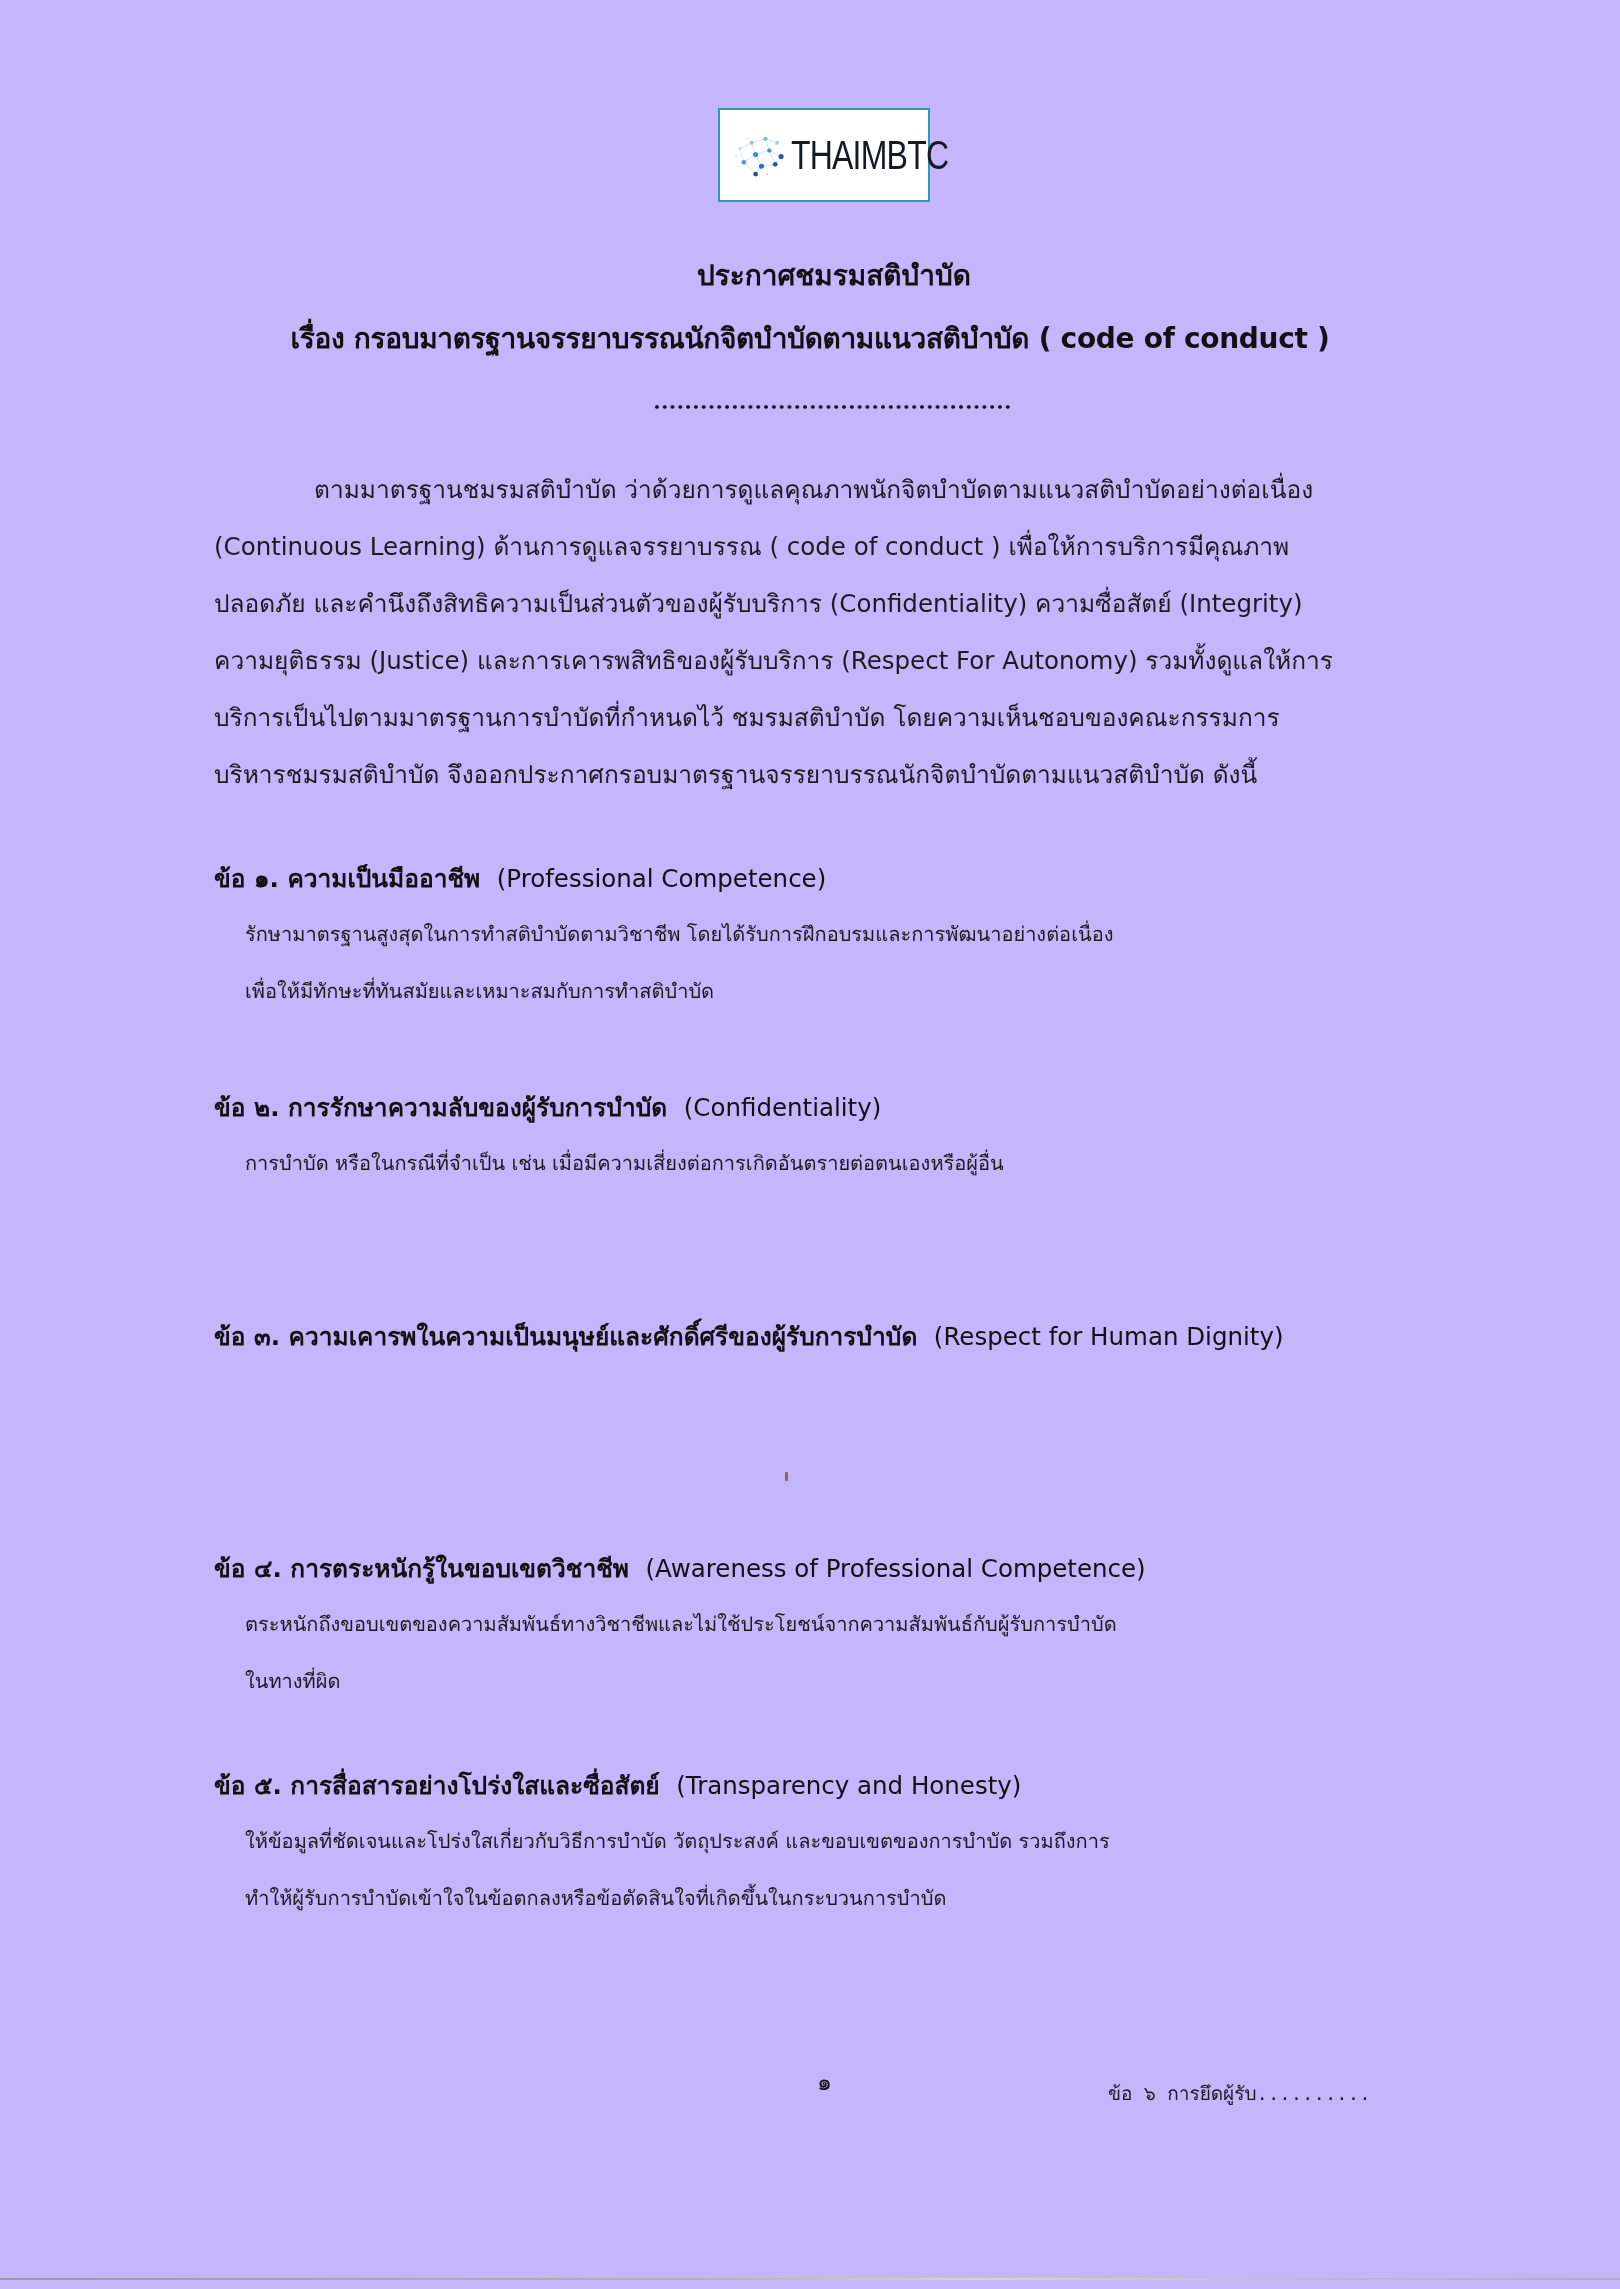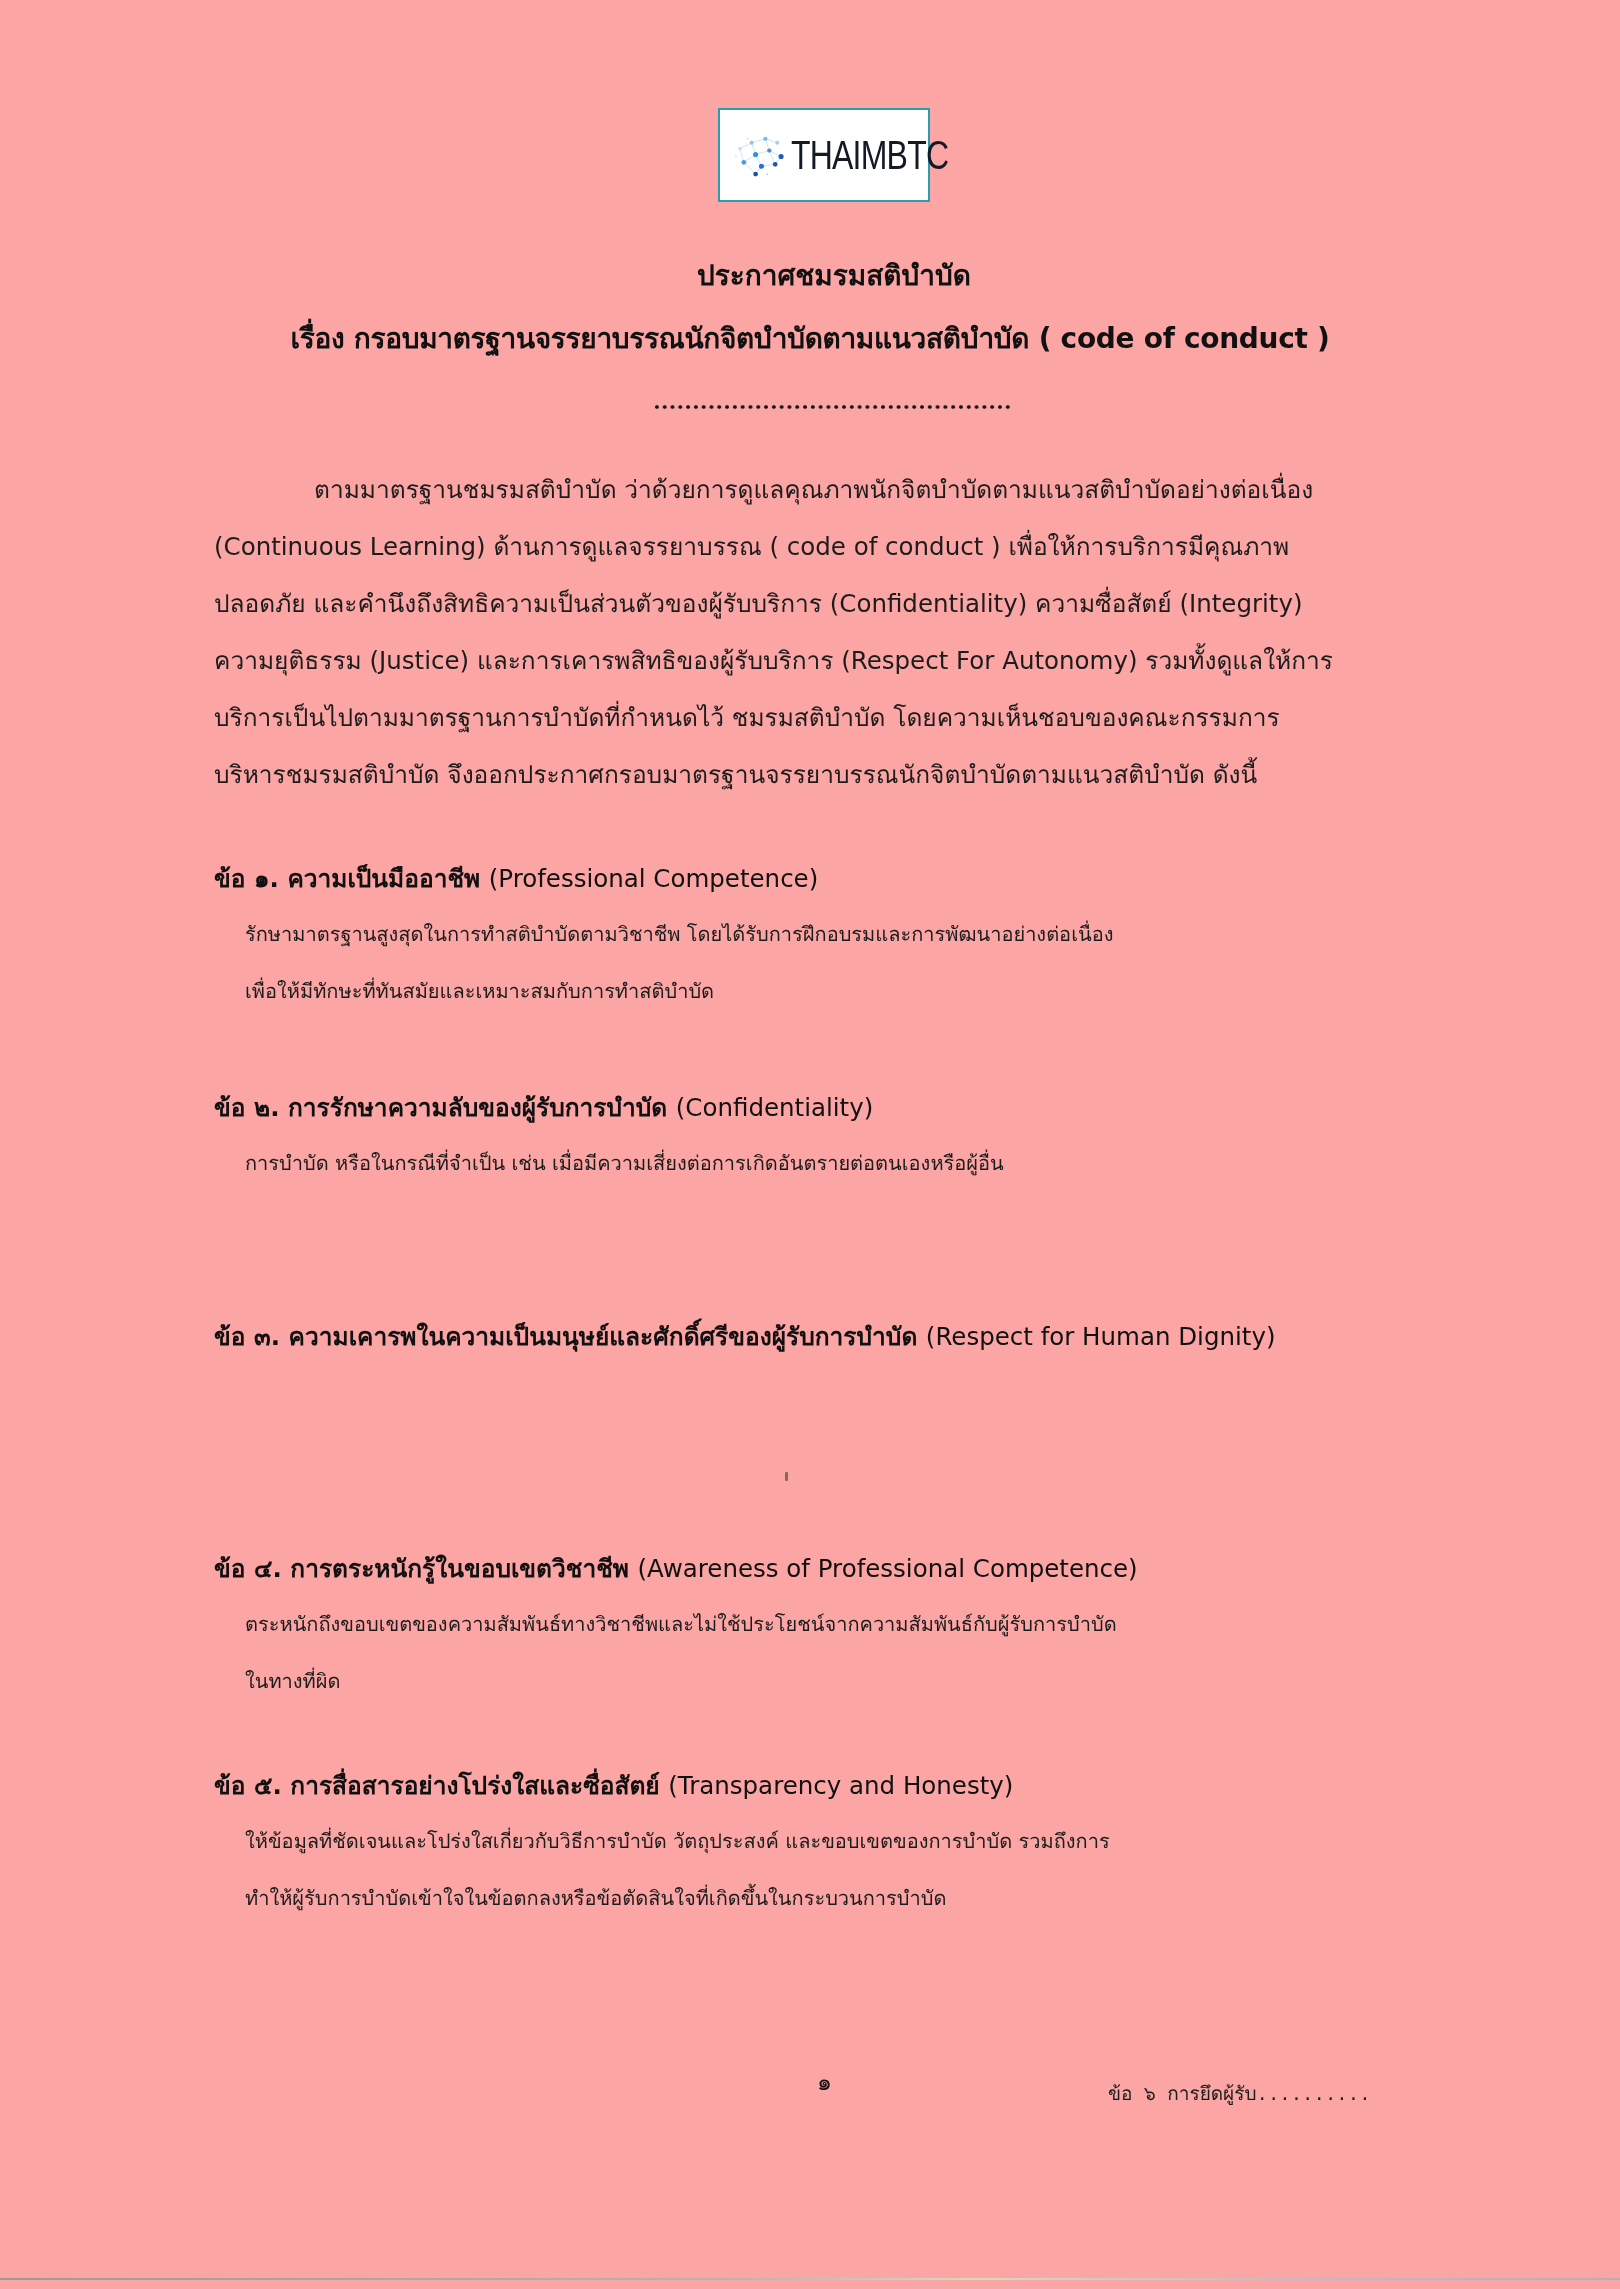--- a/index.html
+++ b/index.html
@@ -13,21 +13,21 @@
     position: relative;
     overflow: hidden;
     font-family: "DejaVu Sans", "Liberation Sans", sans-serif;
     color: #1a1a1a;
   }
   .page {
     position: absolute;
     left: 0; top: 0;
     width: 1620px;
     height: 2290px;
-    background: #fca5a5;
+    background: #c4b5fd;
   }
   
   .logo {
     position: absolute;
     left: 718px;
     top: 108px;
     width: 212px;
     height: 94px;
     border: 2.9px solid #2a9bb0;
     box-sizing: border-box;
@@ -101,21 +101,21 @@
     left: 214px;
     width: 1255px;
   }
   .section-heading {
     font-size: 24.5px;
     font-weight: bold;
     line-height: 55px;
     white-space: nowrap;
     color: #111;
   }
-  .section-heading .en { font-weight: normal; }
+  .section-heading .en { font-weight: normal; margin-left: 8px; }
   .section-body {
     padding-left: 31px;
     font-size: 20px;
     line-height: 57px;
     color: #1c1c1c;
   }
   .section-body .line { display: block; white-space: nowrap; }
   
   .page-number {
     position: absolute;

